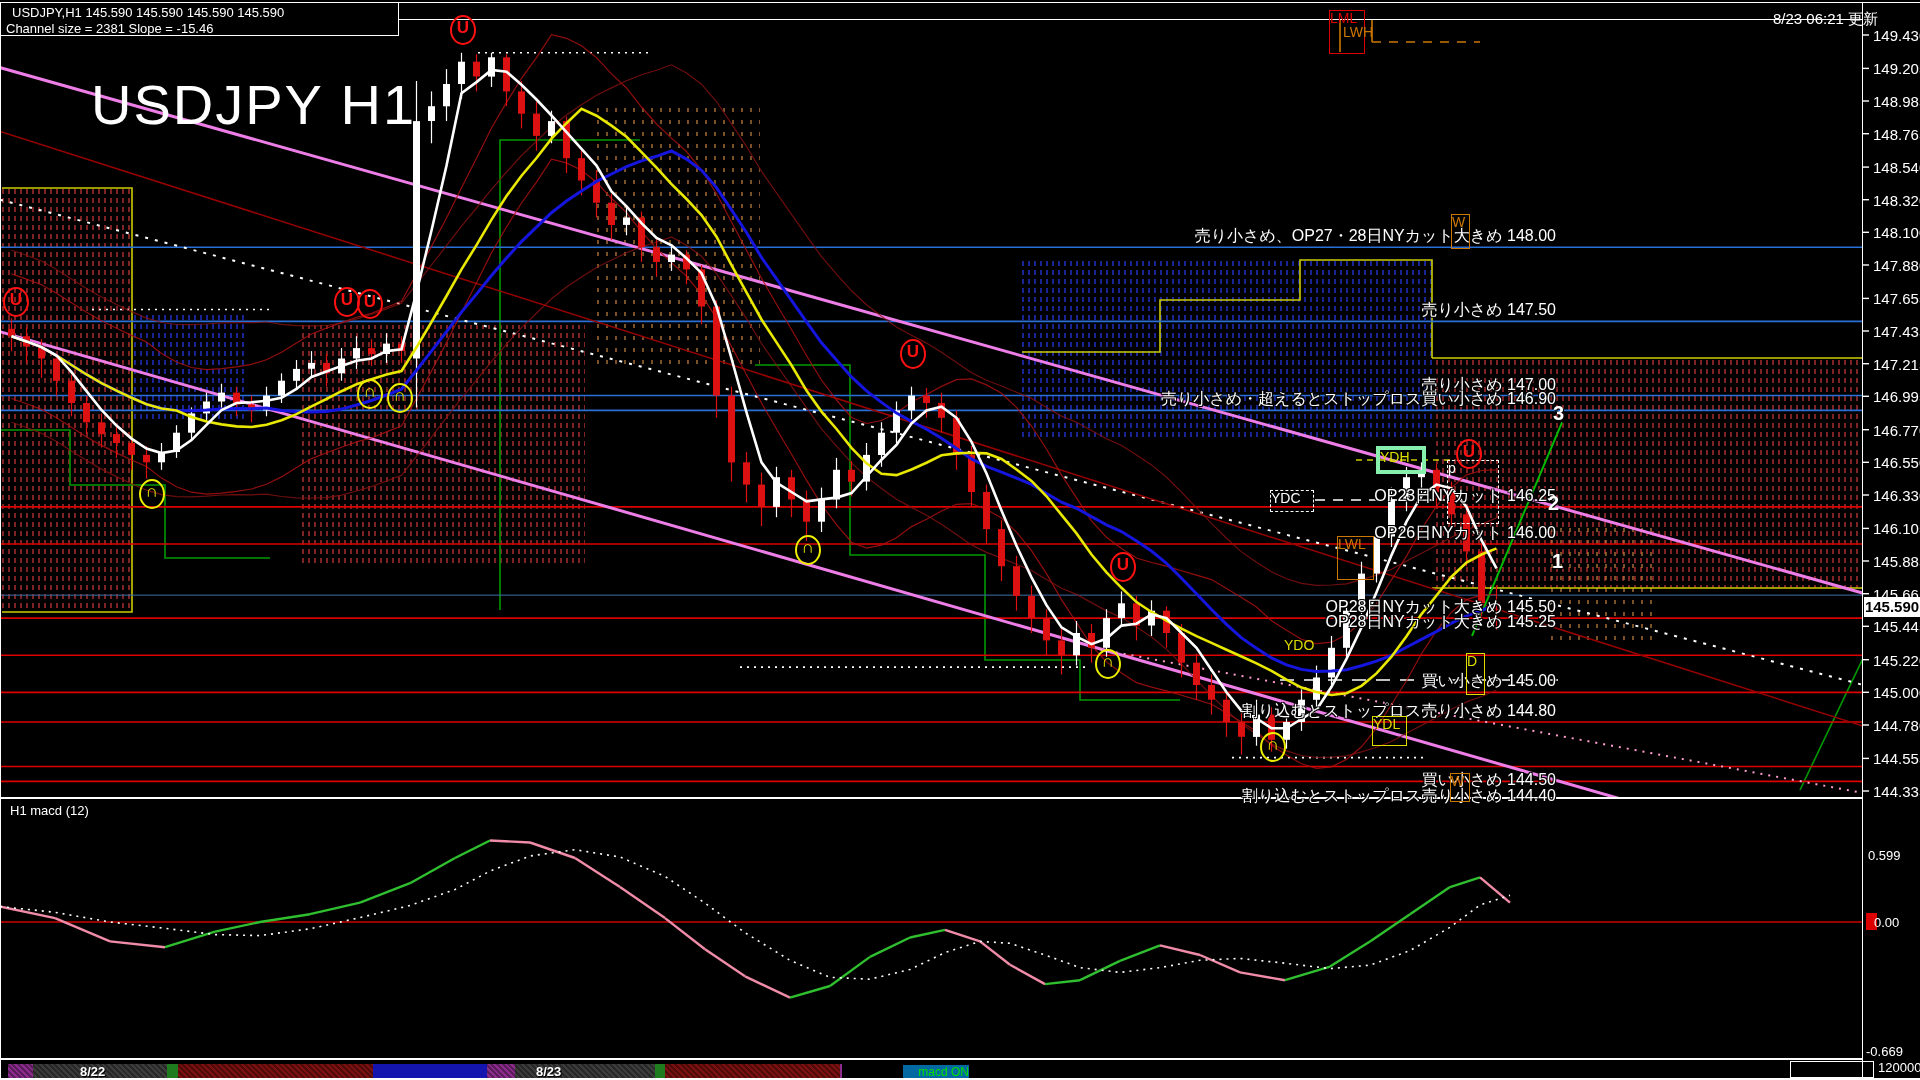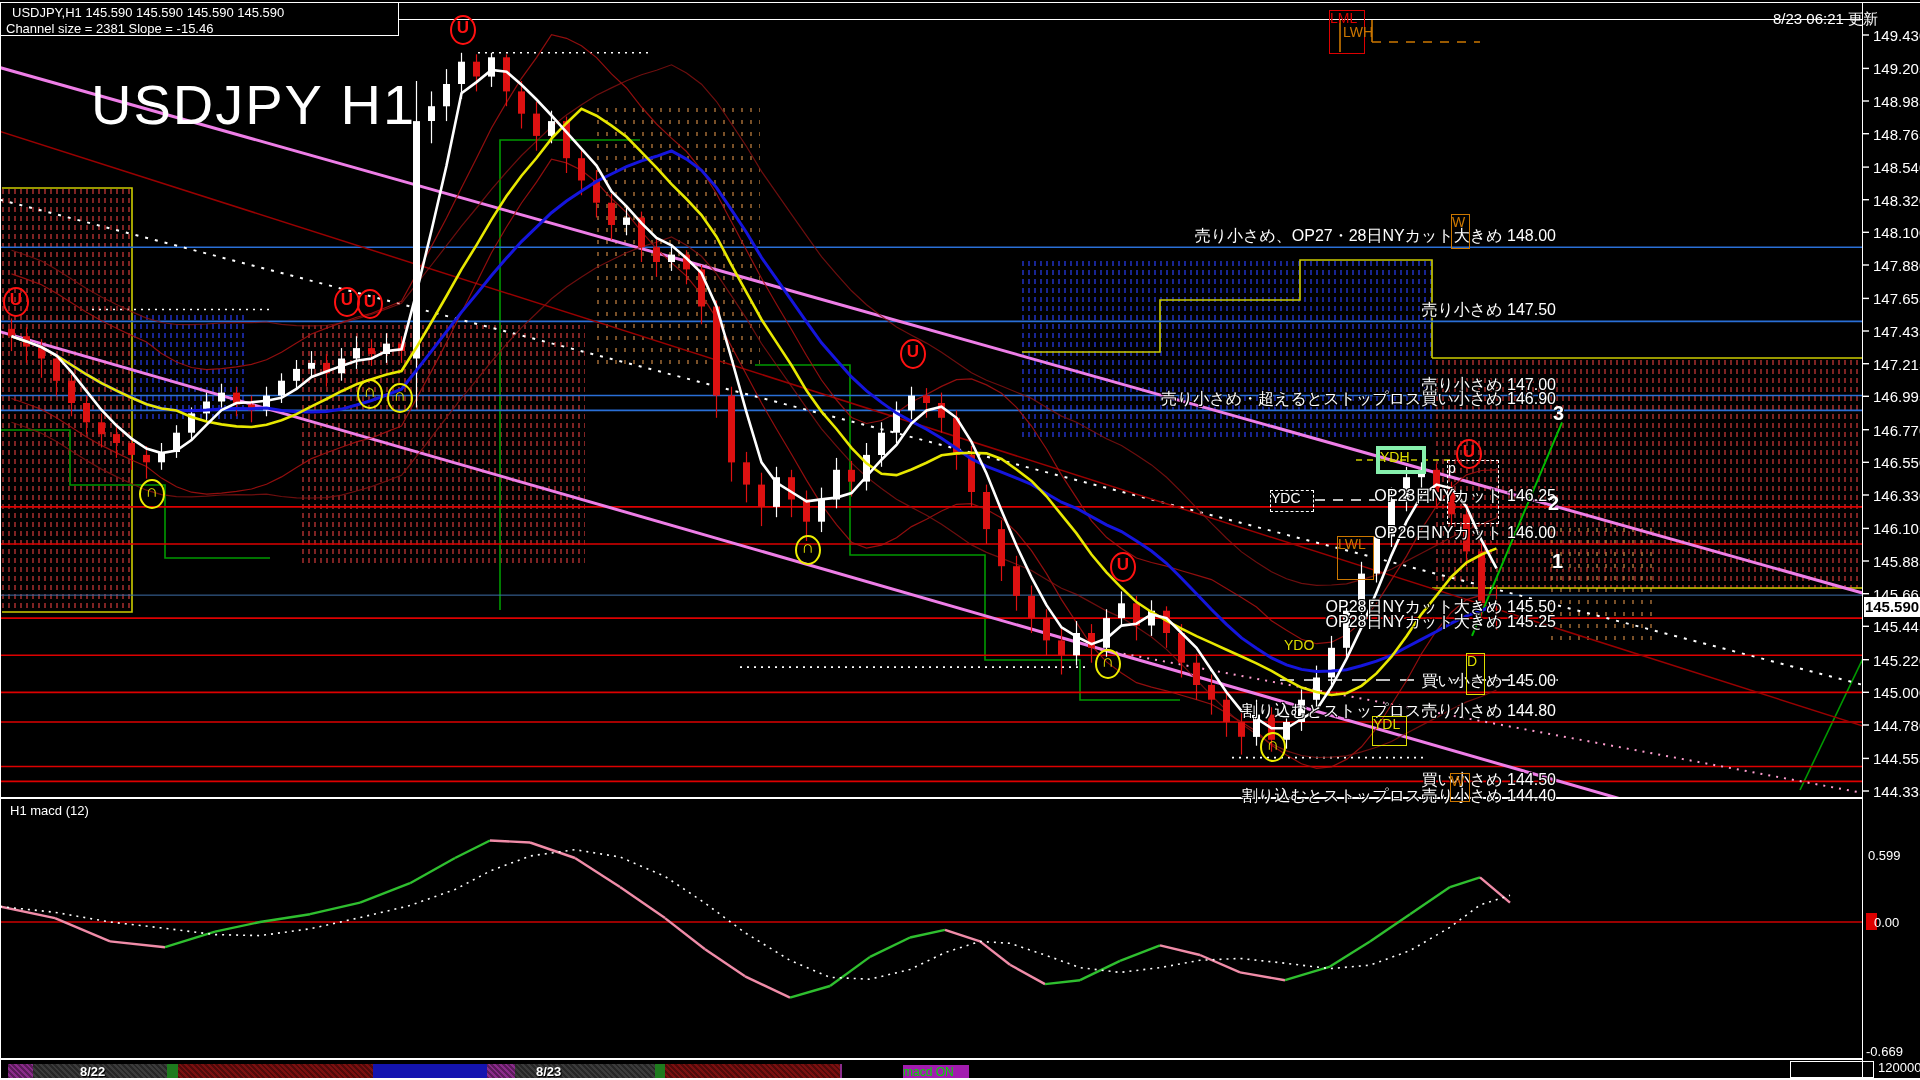--- a/index.html
+++ b/index.html
@@ -15,22 +15,22 @@
   .price-box{position:absolute;background:#fff;color:#000;font-size:15px;font-weight:bold;
     text-align:center;line-height:20px;}
   .lblbox{position:absolute;font-size:14px;line-height:15px;}
   .marker{position:absolute;font-weight:bold;font-size:17px;line-height:22px;width:22px;height:26px;
     text-align:center;border-radius:50%;}
   .num{position:absolute;color:#fff;font-size:20px;font-weight:bold;text-shadow:1px 1px 0 #000;}
   .barseg{position:absolute;top:1064px;height:14px;}
   .barseg.textured{background-image:repeating-linear-gradient(45deg,rgba(0,0,0,.35) 0 2px,transparent 2px 4px);}
   .bardate{position:absolute;top:1064px;font-size:13px;font-weight:bold;color:#fff;text-shadow:1px 1px 0 #000;}
   .hline{position:absolute;background:#fff;}
-  .macd-btn{position:absolute;left:903px;top:1065px;width:66px;height:14px;background:#a21caf;
-    color:#00e000;font-size:12px;line-height:14px;text-align:left;}
+  .macd-btn{position:absolute;left:903px;top:1065px;width:66px;height:14px;background:#0369a1;
+    color:#00e000;font-size:12px;line-height:14px;text-align:right;}
   .macd-scale{font-size:13px;text-shadow:none;}
 </style>
 </head>
 <body>
 <div id="stage">
 
 <div id="gfx"><svg width="1920" height="1080" viewBox="0 0 1920 1080">
         <defs>
           <pattern id="hR" width="6" height="9" patternUnits="userSpaceOnUse">
             <path d="M3 0 V5" stroke="#b03030" stroke-width="1.6"></path>

